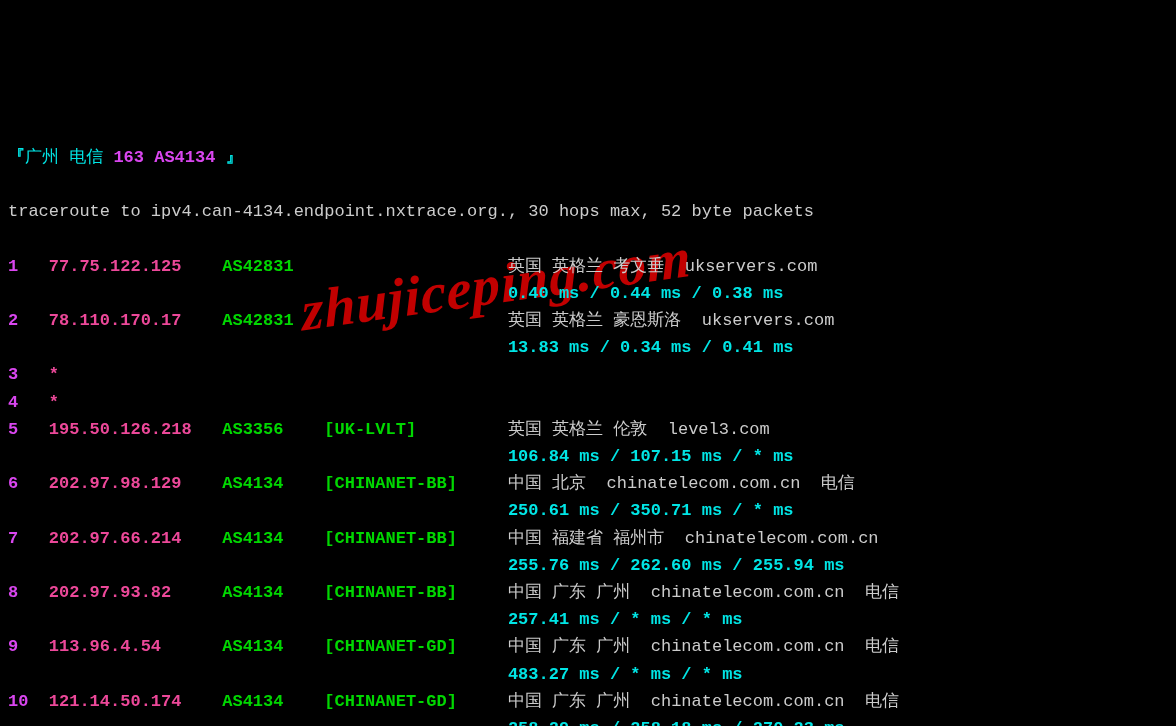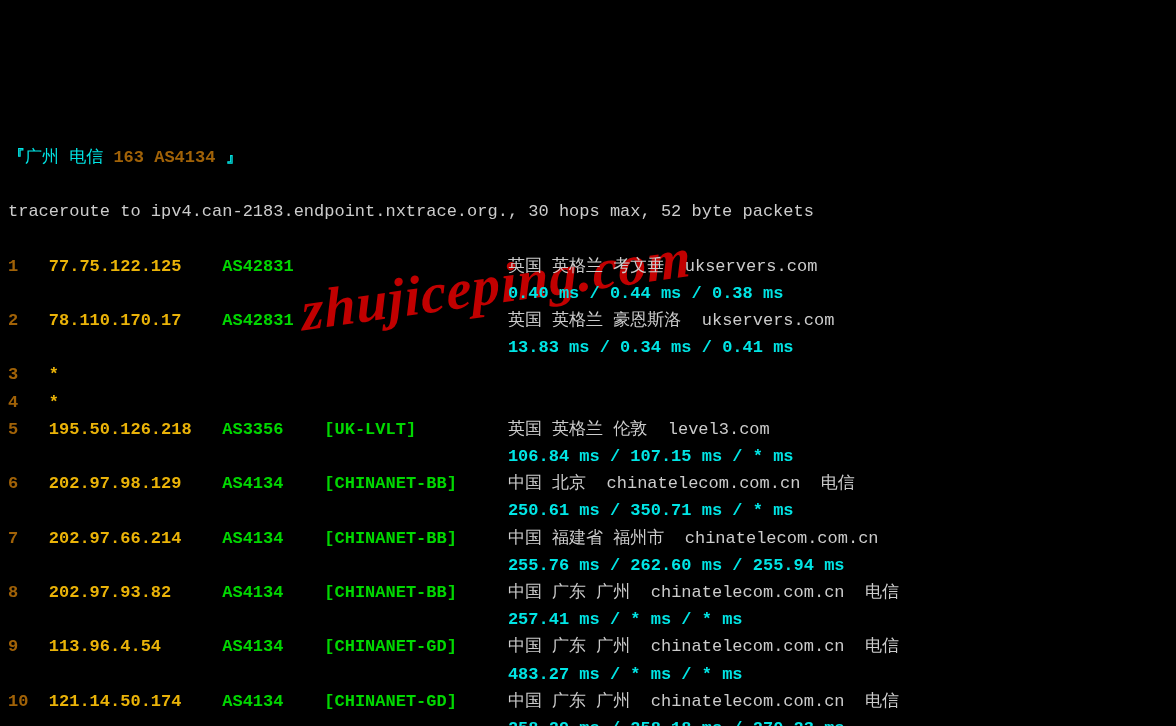--- a/index.html
+++ b/index.html
@@ -14,22 +14,22 @@
       line-height: 1.6;
       color: #cccccc;
       padding: 8px;
       white-space: pre;
       position: relative;
       width: 1176px;
       height: 726px;
       overflow: hidden;
     }
     .cyan { color: #00e5e5; }
-    .yellow { color: #a16207; }
-    .white { color: #eab308; }
+    .yellow { color: #d946ef; }
+    .white { color: #ec4899; }
     .green { color: #00d700; margin-top: 12px; }
     .gray { color: #cccccc; }
     .bold { font-weight: bold; }
     .watermark {
       position: absolute;
       top: 240px;
       left: 300px;
       color: #cc0000;
       font-size: 56px;
       font-weight: bold;
@@ -49,20 +49,20 @@
       z-index: 2;
     }
   </style>
 </head>
 <body>
 
 
 
 <div class="content">
 <div class="row"><span class="cyan bold">『</span><span class="cyan">广州 电信</span> <span class="yellow bold">163 AS4134</span> <span class="cyan bold">』</span></div>
-<div class="row gray">traceroute to ipv4.can-2183.endpoint.nxtrace.org., 30 hops max, 52 byte packets</div>
+<div class="row gray">traceroute to ipv4.can-4134.endpoint.nxtrace.org., 30 hops max, 52 byte packets</div>
 <div id="hops-container"><div class="row"><span class="yellow bold">1   </span><span class="white bold">77.75.122.125    </span><span class="green bold">AS42831   </span><span class="green bold">                  </span><span class="gray">英国 英格兰 考文垂  ukservers.com</span></div><div class="row"><span>                                                 </span><span class="cyan bold">0.40 ms / 0.44 ms / 0.38 ms</span></div><div class="row"><span class="yellow bold">2   </span><span class="white bold">78.110.170.17    </span><span class="green bold">AS42831   </span><span class="green bold">                  </span><span class="gray">英国 英格兰 豪恩斯洛  ukservers.com</span></div><div class="row"><span>                                                 </span><span class="cyan bold">13.83 ms / 0.34 ms / 0.41 ms</span></div><div class="row"><span class="yellow bold">3   </span><span class="white bold">*</span></div><div class="row"><span class="yellow bold">4   </span><span class="white bold">*</span></div><div class="row"><span class="yellow bold">5   </span><span class="white bold">195.50.126.218   </span><span class="green bold">AS3356    </span><span class="green bold">[UK-LVLT]         </span><span class="gray">英国 英格兰 伦敦  level3.com</span></div><div class="row"><span>                                                 </span><span class="cyan bold">106.84 ms / 107.15 ms / * ms</span></div><div class="row"><span class="yellow bold">6   </span><span class="white bold">202.97.98.129    </span><span class="green bold">AS4134    </span><span class="green bold">[CHINANET-BB]     </span><span class="gray">中国 北京  chinatelecom.com.cn  电信</span></div><div class="row"><span>                                                 </span><span class="cyan bold">250.61 ms / 350.71 ms / * ms</span></div><div class="row"><span class="yellow bold">7   </span><span class="white bold">202.97.66.214    </span><span class="green bold">AS4134    </span><span class="green bold">[CHINANET-BB]     </span><span class="gray">中国 福建省 福州市  chinatelecom.com.cn</span></div><div class="row"><span>                                                 </span><span class="cyan bold">255.76 ms / 262.60 ms / 255.94 ms</span></div><div class="row"><span class="yellow bold">8   </span><span class="white bold">202.97.93.82     </span><span class="green bold">AS4134    </span><span class="green bold">[CHINANET-BB]     </span><span class="gray">中国 广东 广州  chinatelecom.com.cn  电信</span></div><div class="row"><span>                                                 </span><span class="cyan bold">257.41 ms / * ms / * ms</span></div><div class="row"><span class="yellow bold">9   </span><span class="white bold">113.96.4.54      </span><span class="green bold">AS4134    </span><span class="green bold">[CHINANET-GD]     </span><span class="gray">中国 广东 广州  chinatelecom.com.cn  电信</span></div><div class="row"><span>                                                 </span><span class="cyan bold">483.27 ms / * ms / * ms</span></div><div class="row"><span class="yellow bold">10  </span><span class="white bold">121.14.50.174    </span><span class="green bold">AS4134    </span><span class="green bold">[CHINANET-GD]     </span><span class="gray">中国 广东 广州  chinatelecom.com.cn  电信</span></div><div class="row"><span>                                                 </span><span class="cyan bold">258.29 ms / 258.18 ms / 270.23 ms</span></div></div>
 </div>
 
 <div class="watermark">zhujiceping.com</div>
 
 
 
 
 </body></html>

